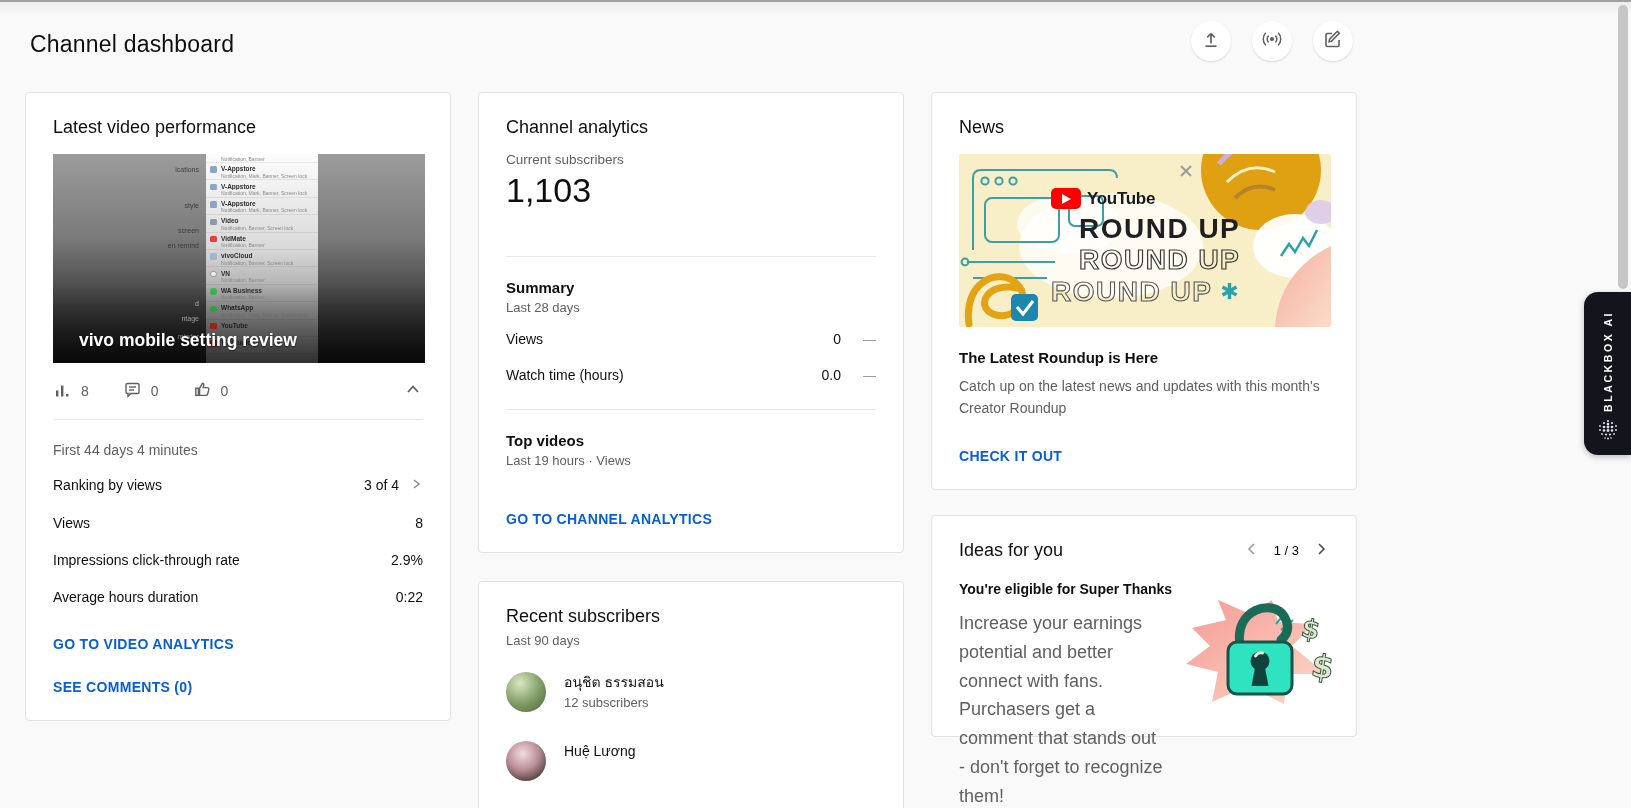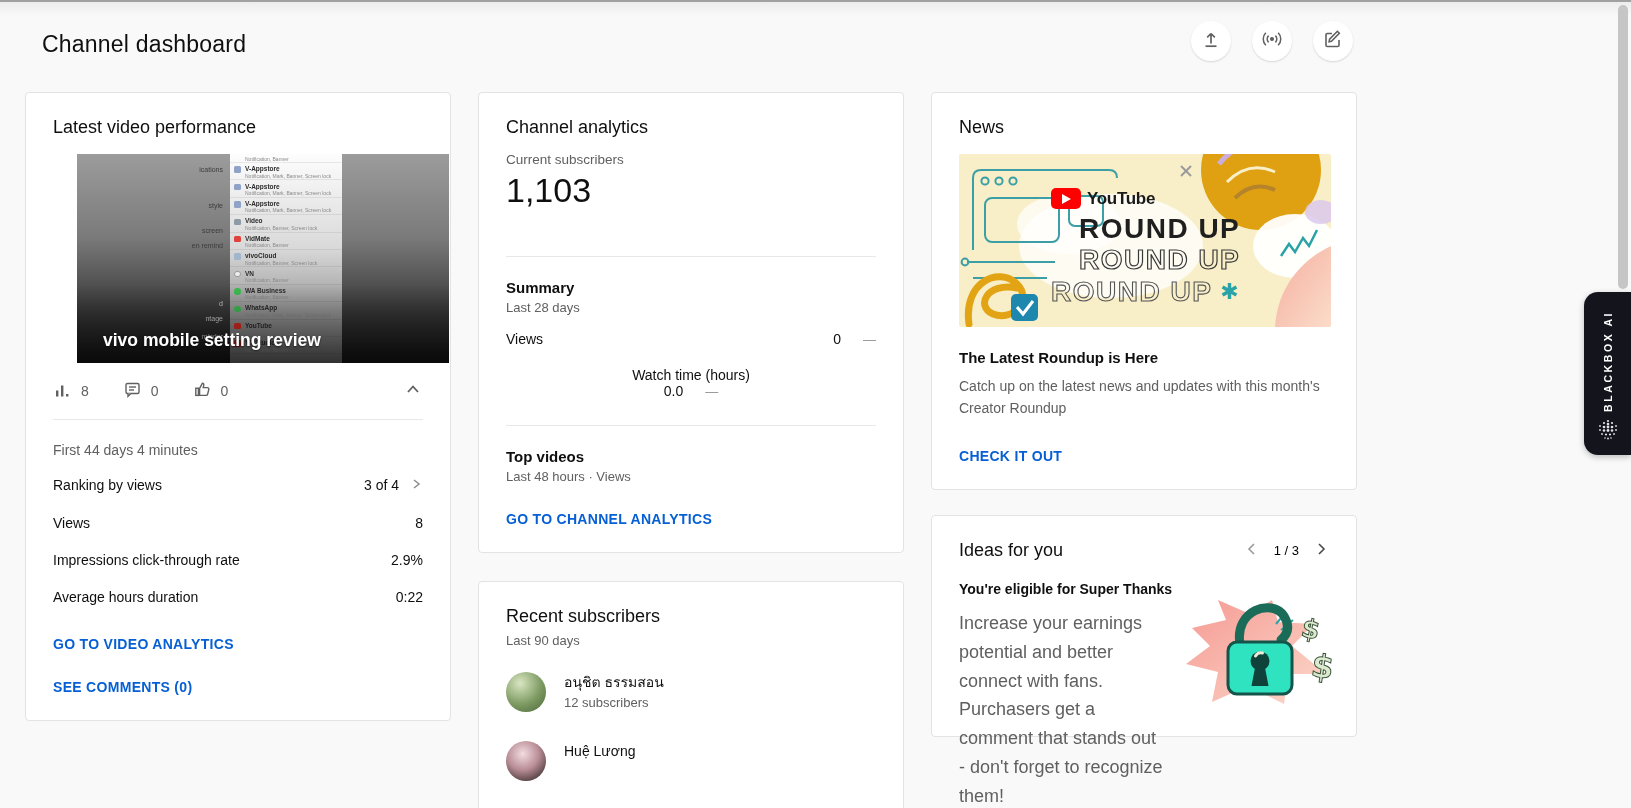--- a/index.html
+++ b/index.html
@@ -6,21 +6,21 @@
   html,body { margin:0; padding:0; }
   body {
     width:1631px; height:808px; overflow:hidden; position:relative;
     background:#f9f9f9; color:#0f0f0f;
     font-family:"Liberation Sans","DejaVu Sans",sans-serif;
   }
   .top-edge { position:absolute; top:0; left:0; right:0; height:2px; background:#5a5a5a; opacity:.55; }
   .top-fade { position:absolute; top:2px; left:0; right:0; height:14px;
     background:linear-gradient(#ededed,#f9f9f9); pointer-events:none; }
 
-  .page-title { position:absolute; left:42px; top:31px; font-size:23px; font-weight:500; letter-spacing:.2px; color:#0f0f0f; }
+  .page-title { position:absolute; left:30px; top:31px; font-size:23px; font-weight:500; letter-spacing:.2px; color:#0f0f0f; }
 
   .header-actions { position:absolute; left:1191px; top:21px; display:flex; gap:21px; }
   .action-btn { width:40px; height:40px; border-radius:50%; background:#fff;
     display:flex; align-items:center; justify-content:center;
     box-shadow:0 1px 2px rgba(0,0,0,.14); cursor:pointer; }
 
   .col { position:absolute; width:426px; }
   .col1 { left:25px;  top:92px; }
   .col2 { left:478px; top:92px; }
   .col3 { left:931px; top:92px; }
@@ -28,21 +28,21 @@
   .card { width:426px; background:#fff; border:1px solid #e3e3e3; border-radius:4px;
     padding:24px 27px; position:relative; }
   .card-title { font-size:18px; font-weight:500; color:#0f0f0f; }
 
   .divider { height:1px; background:#e8e8e8; }
 
   .yt-link { font-size:14px; font-weight:bold; letter-spacing:.3px; color:#065fd4; cursor:pointer; }
 
   
   .thumb { width:372px; height:209px; margin-top:16px; position:relative; overflow:hidden;
-    background:linear-gradient(180deg,#9c9c9c 0%,#7a7a7a 40%,#3a3a3a 75%,#141414 100%); cursor:pointer;margin-left:24px; }
+    background:linear-gradient(180deg,#9c9c9c 0%,#7a7a7a 40%,#3a3a3a 75%,#141414 100%); cursor:pointer; }
   .frag { position:absolute; width:146px; text-align:right; font-size:7px; color:#3c3c3c; }
   .frag.light { color:#cfcfcf; }
   .thumb-panel { position:absolute; left:153px; top:0; width:112px; height:209px;
     background:linear-gradient(180deg,#fdfdfd 0%,#d9d9d9 45%,#9a9a9a 75%,#6d6d6d 100%); }
   .app-row { position:relative; height:17.4px; padding:2.2px 2px 0 15px; border-bottom:.5px solid rgba(0,0,0,.07); }
   .app-ic { position:absolute; left:4px; top:3.4px; width:6.5px; height:6.5px; border-radius:1.5px; }
   .ic-blue{background:#8fa3c8;} .ic-gray{background:#8e9aa6;} .ic-red{background:#e0413a;}
   .ic-cloud{background:#9fb6cc;} .ic-white{background:#ededed;border:.5px solid #999;border-radius:50%;}
   .ic-green{background:#3fbf53;border-radius:50%;} .ic-ytred{background:#e02b20;} .ic-darkred{background:#b0261c;}
   .app-name { font-size:6.5px; font-weight:bold; color:#2b2b2b; line-height:1.15; white-space:nowrap; overflow:hidden; }
@@ -327,32 +327,32 @@
     <div class="section-title" style="margin-top:22px;">Summary</div>
     <div class="section-sub">Last 28 days</div>
 
     <div class="sum-row">
       <span>Views</span>
       <span class="metric-value">
         <span>0</span>
         <span class="trend-dash">—</span>
       </span>
     </div>
-    <div class="sum-row" style="margin-top:20px;flex-direction:column;">
+    <div class="sum-row" style="margin-top:20px;">
       <span>Watch time (hours)</span>
       <span class="metric-value">
         <span>0.0</span>
         <span class="trend-dash">—</span>
       </span>
     </div>
 
     <div class="divider d2"></div>
 
     <div class="section-title" style="margin-top:22px;">Top videos</div>
-    <div class="section-sub">Last 48 hours · Views</div>
+    <div class="section-sub">Last 19 hours · Views</div>
 
     <div class="flex-spacer"></div>
     <div><span class="yt-link">GO TO CHANNEL ANALYTICS</span></div>
   </div>
 
   <div class="card card-recent">
     <div class="card-title">Recent subscribers</div>
     <div class="recent-period">Last 90 days</div>
 
     <div class="sub-row">

